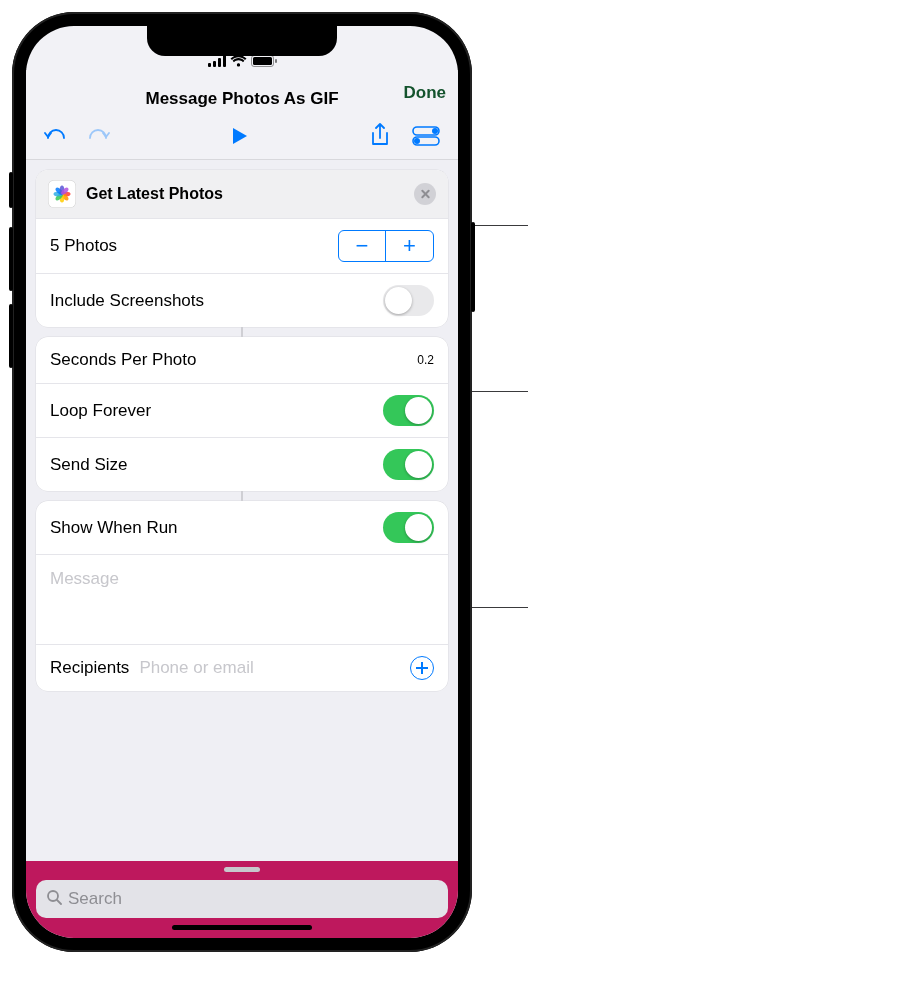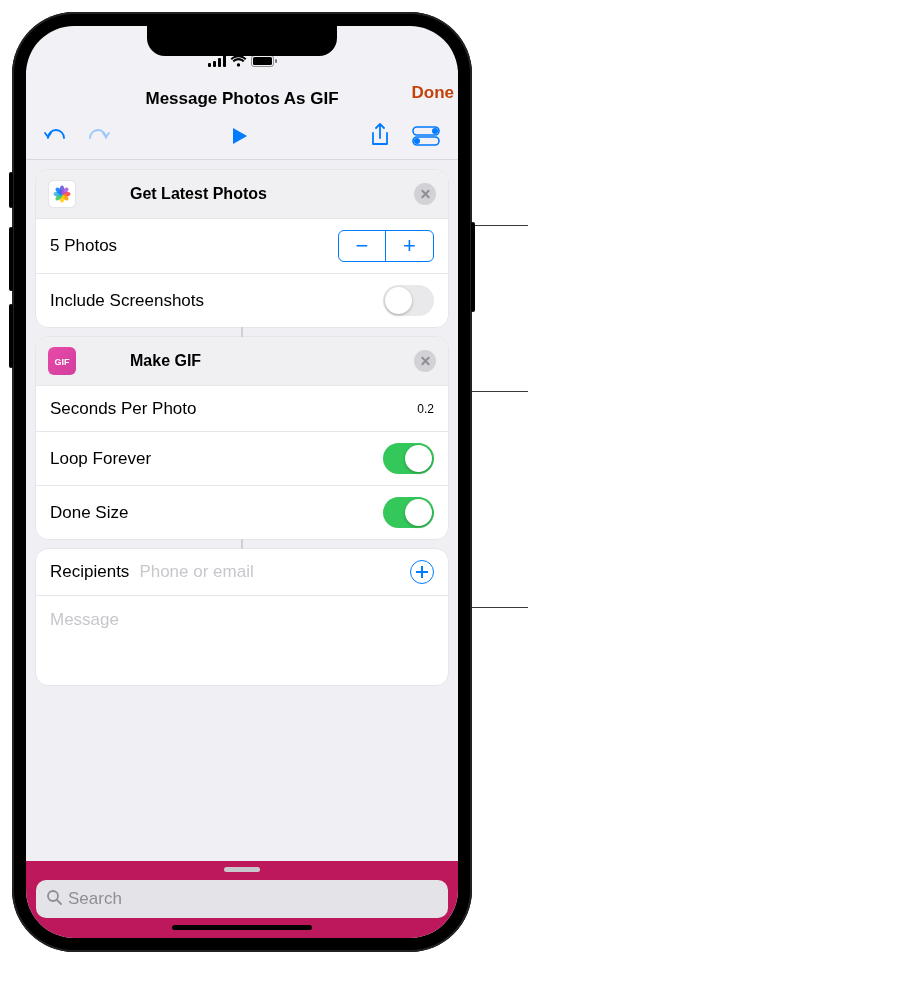--- a/index.html
+++ b/index.html
@@ -57,22 +57,22 @@
     height: 46px;
     display: flex;
     align-items: center;
     justify-content: center;
     position: relative;
     background: #f2f2f6;
   }
   .nav-title { font-size: 17px; font-weight: 600; color:#000;margin-top:12px; }
   .nav-done {
     position: absolute;
-    right: 4px;
-    color: #c2410c;
+    right: 12px;
+    color: #14532d;
     font-size: 17px;
     font-weight: 600;
   }
   .toolbar {
     height: 44px;
     display: flex;
     align-items: center;
     justify-content: space-between;
     padding: 0 18px 4px 18px;
     border-bottom: 1px solid #d8d8dc;
@@ -93,21 +93,20 @@
     margin-bottom:10px;
     box-shadow: 0 0 0 0.5px rgba(0,0,0,0.08);
     overflow:hidden;
   }
   .card-header {
     background:#f0f0f2;
     display:flex;
     align-items:center;
     padding:10px 12px;
     position:relative;
-    gap:44px;
   }
   .card-icon {
     width:28px; height:28px; border-radius:6px;
     margin-right:10px; flex-shrink:0;
     display:flex; align-items:center; justify-content:center;
   }
   .card-title { font-size:16px; font-weight:600; color:#000; }
   .delete-x {
     position:absolute; right:12px;
     width:22px; height:22px; border-radius:50%;
@@ -306,59 +305,56 @@
               <div class="knob"></div>
             </div>
         </div>
       </div>
 
       <div class="connector">
           <div class="connector-line"></div>
         </div>
 
       <div class="card">
-        <div class="card-header">
-          <div class="card-icon gif-bg">
-            <svg width="18" height="14" viewBox="0 0 18 14">
-                <text x="9" y="11" text-anchor="middle" font-size="9" font-weight="700" fill="#fff" font-family="Helvetica">GIF</text>
-              </svg>
-          </div>
-          <div class="card-title">Make GIF</div>
-          <div class="delete-x"></div>
-        </div>
         <div class="row">
           <span>Seconds Per Photo</span>
           <span class="value-detail">0.2</span>
         </div>
         <div class="row">
           <span>Loop Forever</span>
           <div class="switch on">
               <div class="knob"></div>
             </div>
         </div>
         <div class="row">
-          <span>Done Size</span>
+          <span>Send Size</span>
           <div class="switch on">
               <div class="knob"></div>
             </div>
         </div>
       </div>
 
       <div class="connector">
           <div class="connector-line"></div>
         </div>
 
       <div class="card">
+        <div class="row">
+          <span>Show When Run</span>
+          <div class="switch on">
+              <div class="knob"></div>
+            </div>
+        </div>
+        <div class="row msg-row">
+          <span>Message</span>
+        </div>
         <div class="row recip-row">
           <span class="recip-label">Recipients</span>
           <span class="recip-input">Phone or email</span>
           <div class="add-circle"></div>
-        </div>
-        <div class="row msg-row">
-          <span>Message</span>
         </div>
       </div>
 
     </div>
 
     <div class="bottom-area">
       <div class="grabber"></div>
       <div class="search-box">
         <span>
           <svg width="16" height="16" viewBox="0 0 16 16">

